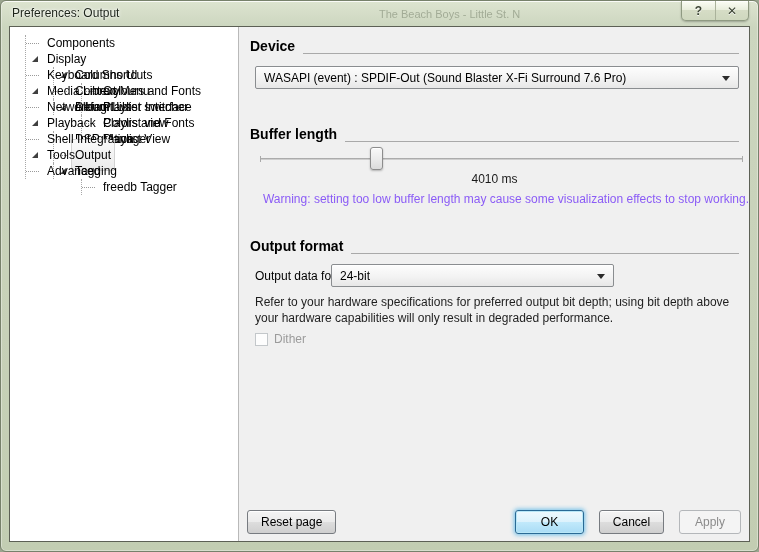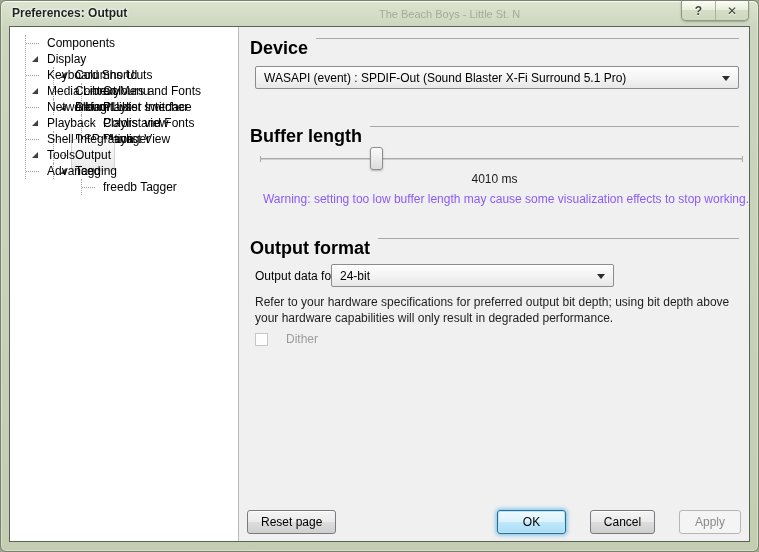--- a/index.html
+++ b/index.html
@@ -18,21 +18,20 @@
     background:linear-gradient(180deg,#dde4d0 0%,#ccd6bf 26px,#c7d1b8 60%,#c2cdb2 100%);
     box-shadow: inset 0 1px 0 rgba(255,255,255,.75), inset 0 0 0 1px rgba(255,255,255,.35);
     overflow:hidden;
   }
 
   .titlebar { position:absolute; left:0; top:0; right:0; height:25px; }
   .title-text {
     position:absolute; left:11px; top:5px;
     font-size:12px; color:#1d241a;
     text-shadow:0 0 4px #ffffff, 0 0 2px #ffffff;
-    font-weight:bold;
   }
   .ghost-text {
     position:absolute; left:378px; top:7px; width:160px;
     font-size:11px; color:#5d6852; opacity:.42;
     filter:blur(.7px); white-space:nowrap; overflow:hidden;
   }
 
   .caption-buttons {
     position:absolute; top:0; right:9px; height:20px;
     display:flex;
@@ -81,22 +80,22 @@
     background:linear-gradient(180deg,#fafafa,#ebebeb);
     border:1px solid #d2d2d2; border-radius:2px;
     padding:8px 3px; margin-left:-4px;
   }
 
   
   .panel { position:absolute; left:230px; top:0; right:0; bottom:0; background:#f0f0f0; }
 
   .group-header {
     position:absolute; left:10px; right:10px;
-    display:flex; align-items:flex-start; gap:8px;
-    font-weight:bold; font-size:18px; color:#000;
+    display:flex; align-items:flex-end; gap:8px;
+    font-weight:bold; font-size:14px; color:#000;
   }
   .group-header::after { content:""; flex:1; height:1px; background:#a9a9a9; }
 
   .combo {
     position:absolute; height:23px;
     border:1px solid #8a8d90; border-radius:2px;
     background:linear-gradient(180deg,#fdfdfd 0%,#f3f3f3 55%,#e7e7e7 100%);
     display:flex; align-items:center;
     padding:0 22px 0 8px; font-size:12px;
     white-space:nowrap; overflow:hidden;
@@ -122,38 +121,38 @@
     border:1px solid #8d8d8d; border-radius:3px;
     background:linear-gradient(180deg,#f9f9f9 0%,#ececec 50%,#dcdcdc 100%);
     box-shadow:0 1px 2px rgba(0,0,0,.25), inset 0 1px 0 #ffffff;
   }
 
   .value-label { position:absolute; left:0; right:0; text-align:center; font-size:12px; color:#1a1a1a; }
   .warning-text { position:absolute; left:0; right:0; text-align:right; font-size:12px; color:#8b5cf6; }
   .note-text { position:absolute; font-size:12px; color:#1e1e1e; line-height:16px; }
   .field-label { position:absolute; font-size:12px; color:#000; }
 
-  .check-row { position:absolute; display:flex; align-items:center; gap:18px; }
+  .check-row { position:absolute; display:flex; align-items:center; gap:6px; }
   .checkbox-disabled {
     width:13px; height:13px; background:#fdfdfd;
     border:1px solid #c3c7ca;
   }
   .check-label { color:#9b9b9b; font-size:12px; }
 
   
   .btn {
     height:24px; font-size:12px; color:#000;
     border:1px solid #777b80; border-radius:3px;
     background:linear-gradient(180deg,#f4f4f4 0%,#ebebeb 50%,#dddddd 51%,#cfcfcf 100%);
     box-shadow: inset 0 1px 0 rgba(255,255,255,.9);
     display:flex; align-items:center; justify-content:center;
     padding:0 13px; cursor:default;
   }
   .btn-row-left { position:absolute; left:7px; bottom:7px; display:flex; gap:7px; }
-  .btn-row-right { position:absolute; right:8px; bottom:7px; display:flex; gap:24px; }
+  .btn-row-right { position:absolute; right:8px; bottom:7px; display:flex; gap:15px; }
   .btn-ok {
     width:69px; padding:0;
     border:1px solid #2a6a95;
     background:linear-gradient(180deg,#eef9fe 0%,#dcf2fc 50%,#c1e9fb 51%,#a9dcf5 100%);
     box-shadow:0 0 4px 1px rgba(70,175,230,.75), inset 0 0 0 1px #b9e7f7;
   }
   .btn-cancel { width:65px; padding:0; }
   .btn-apply {
     width:62px; padding:0;
     border:1px solid #b4b7ba; background:#f4f4f4; color:#8b8b8b; box-shadow:none;
@@ -208,21 +207,21 @@
           <li><span class="t-stub"></span><span class="tlabel">Advanced</span></li>
         </ul>
     </div>
 
     <div class="panel">
 
       <div class="group-header" style="top:11px;">
         <span>Device</span>
       </div>
       <div class="combo" style="left:15px; top:39px; width:484px;">
-        <span>WASAPI (event) : SPDIF-Out (Sound Blaster X-Fi Surround 5.1 Pro)</span>
+        <span>WASAPI (event) : SPDIF-Out (Sound Blaster X-Fi Surround 7.6 Pro)</span>
         <span class="combo-arrow"></span>
       </div>
 
       <div class="group-header" style="top:99px;">
         <span>Buffer length</span>
       </div>
       <div class="slider-track" style="left:20px; top:131px; width:483px;">
         <div class="slider-thumb" style="left: calc(24% - 6px);"></div>
       </div>
       <div class="value-label" style="top:145px;">4010 ms</div>

